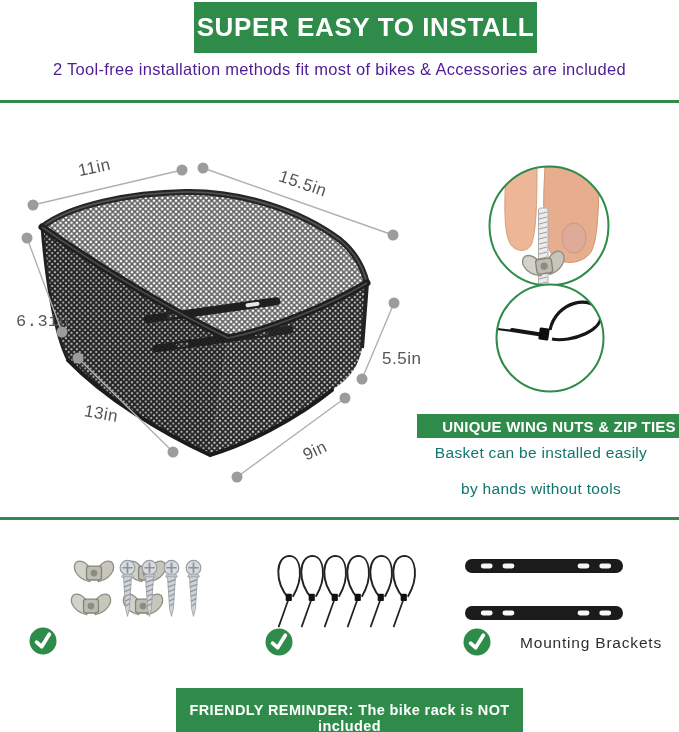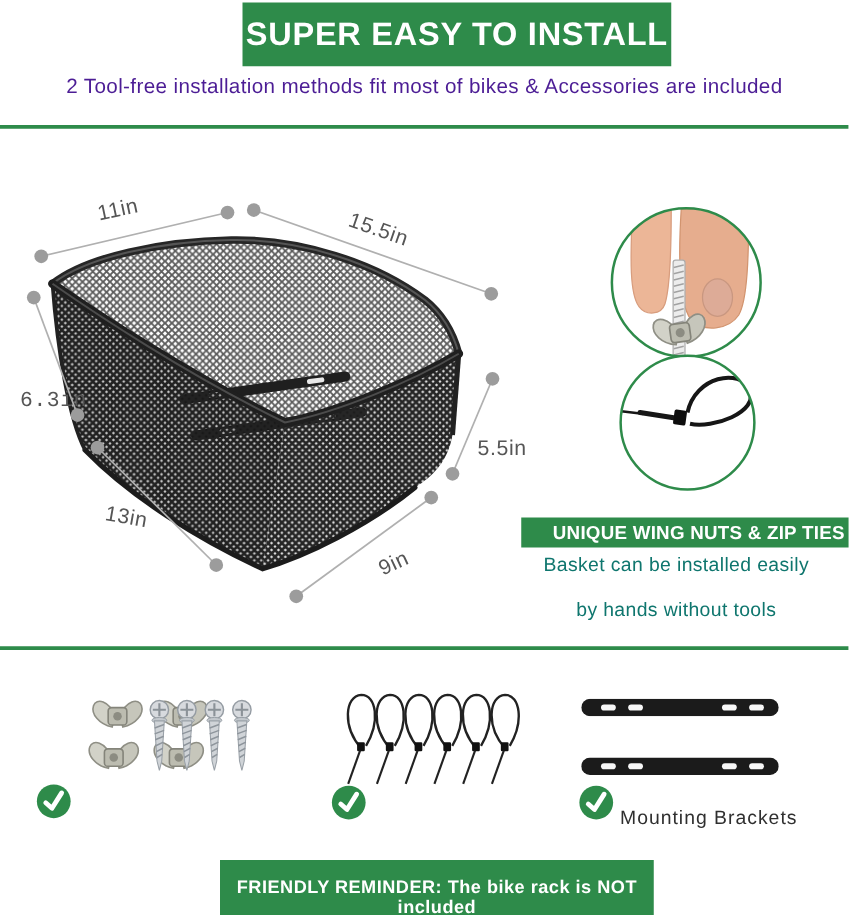--- a/index.html
+++ b/index.html
@@ -219,19 +219,19 @@
   <div class="abs dim-label" style="left:382px;top:349px;">5.5in</div>
 
   <div id="feature-badge" class="abs green-banner">
     <span>UNIQUE WING NUTS &amp; ZIP TIES</span>
   </div>
   <div id="feature-line1" class="abs feature-line">Basket can be installed easily</div>
   <div id="feature-line2" class="abs feature-line">by hands without tools</div>
 
   <div id="rule-bottom" class="abs rule"></div>
 
-  <div class="abs item-label" style="left:496px;top:634px;margin-top:12px;">Mounting Brackets</div>
+  <div class="abs item-label" style="left:520px;top:634px;">Mounting Brackets</div>
 
   <div id="reminder-banner" class="abs green-banner">
     <span>FRIENDLY REMINDER:  The bike rack is NOT included</span>
   </div>
 
 </div>
 
 </body></html>

